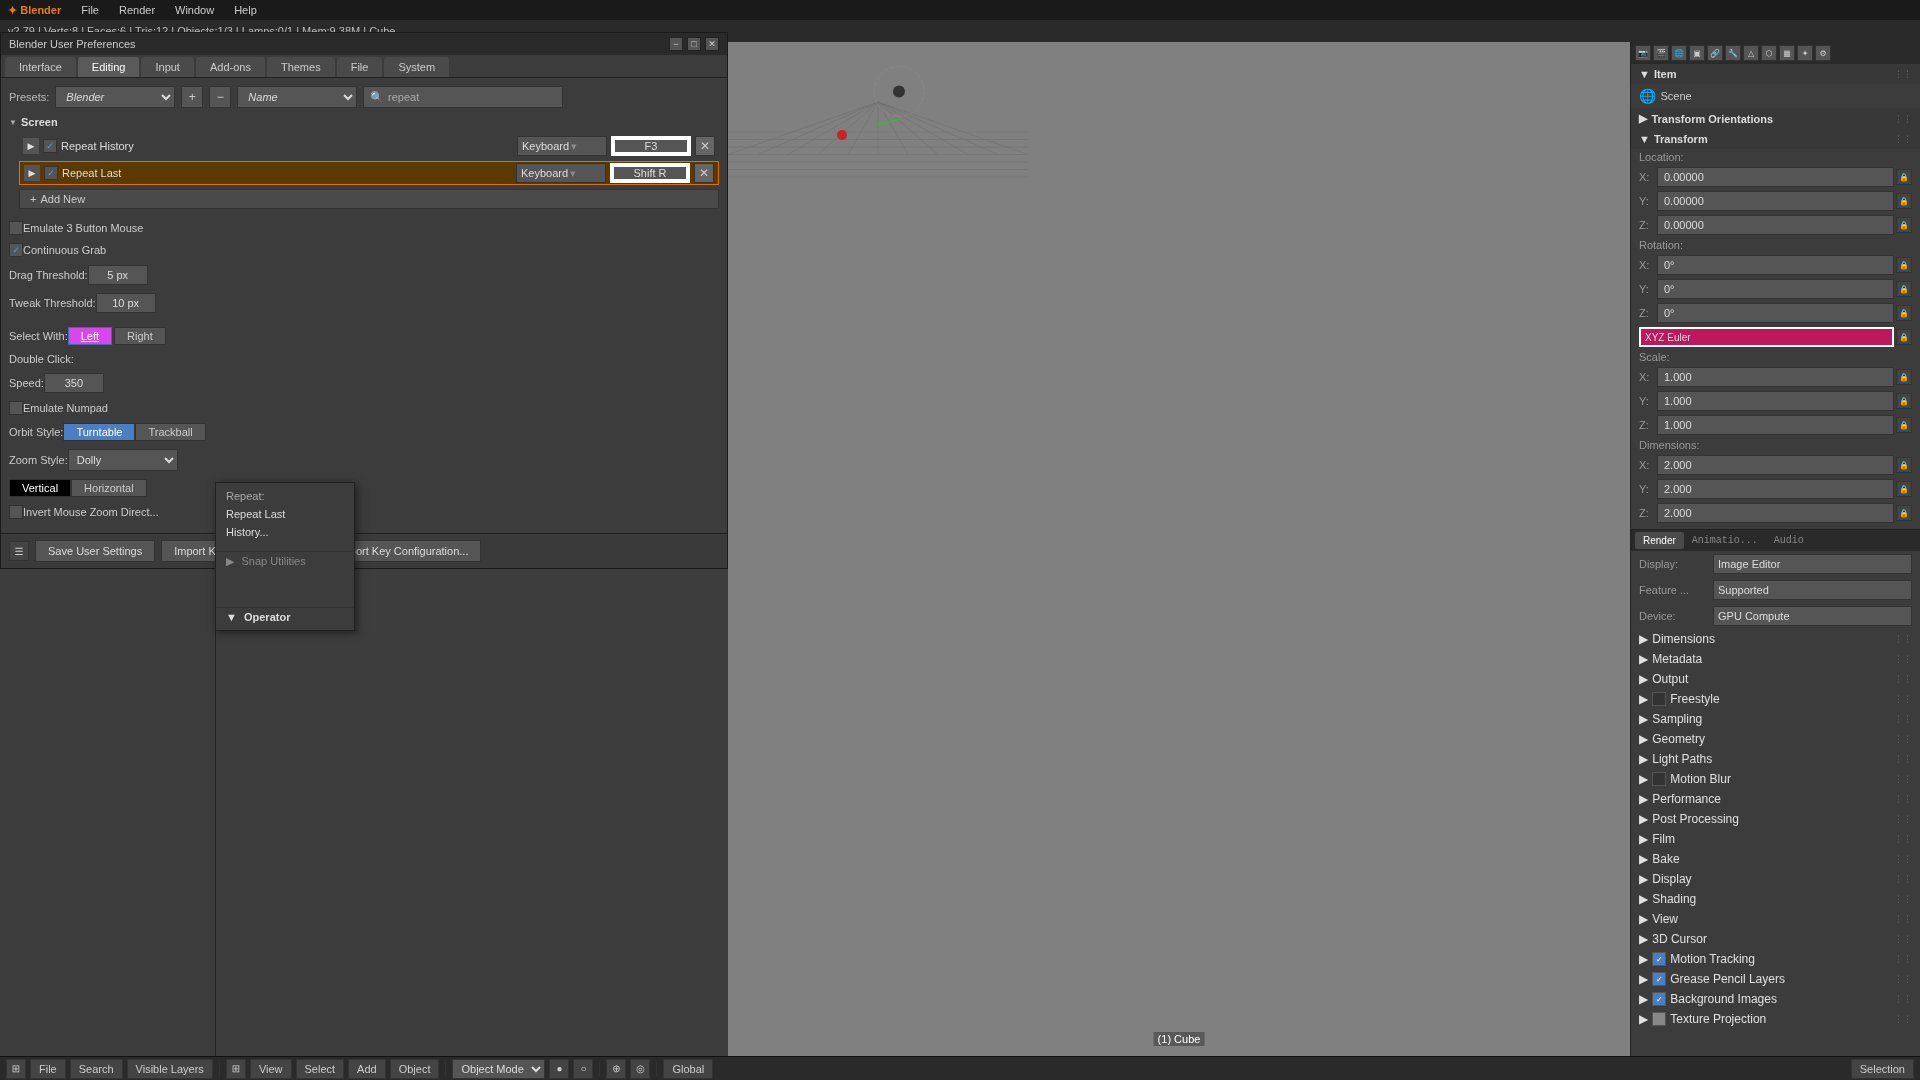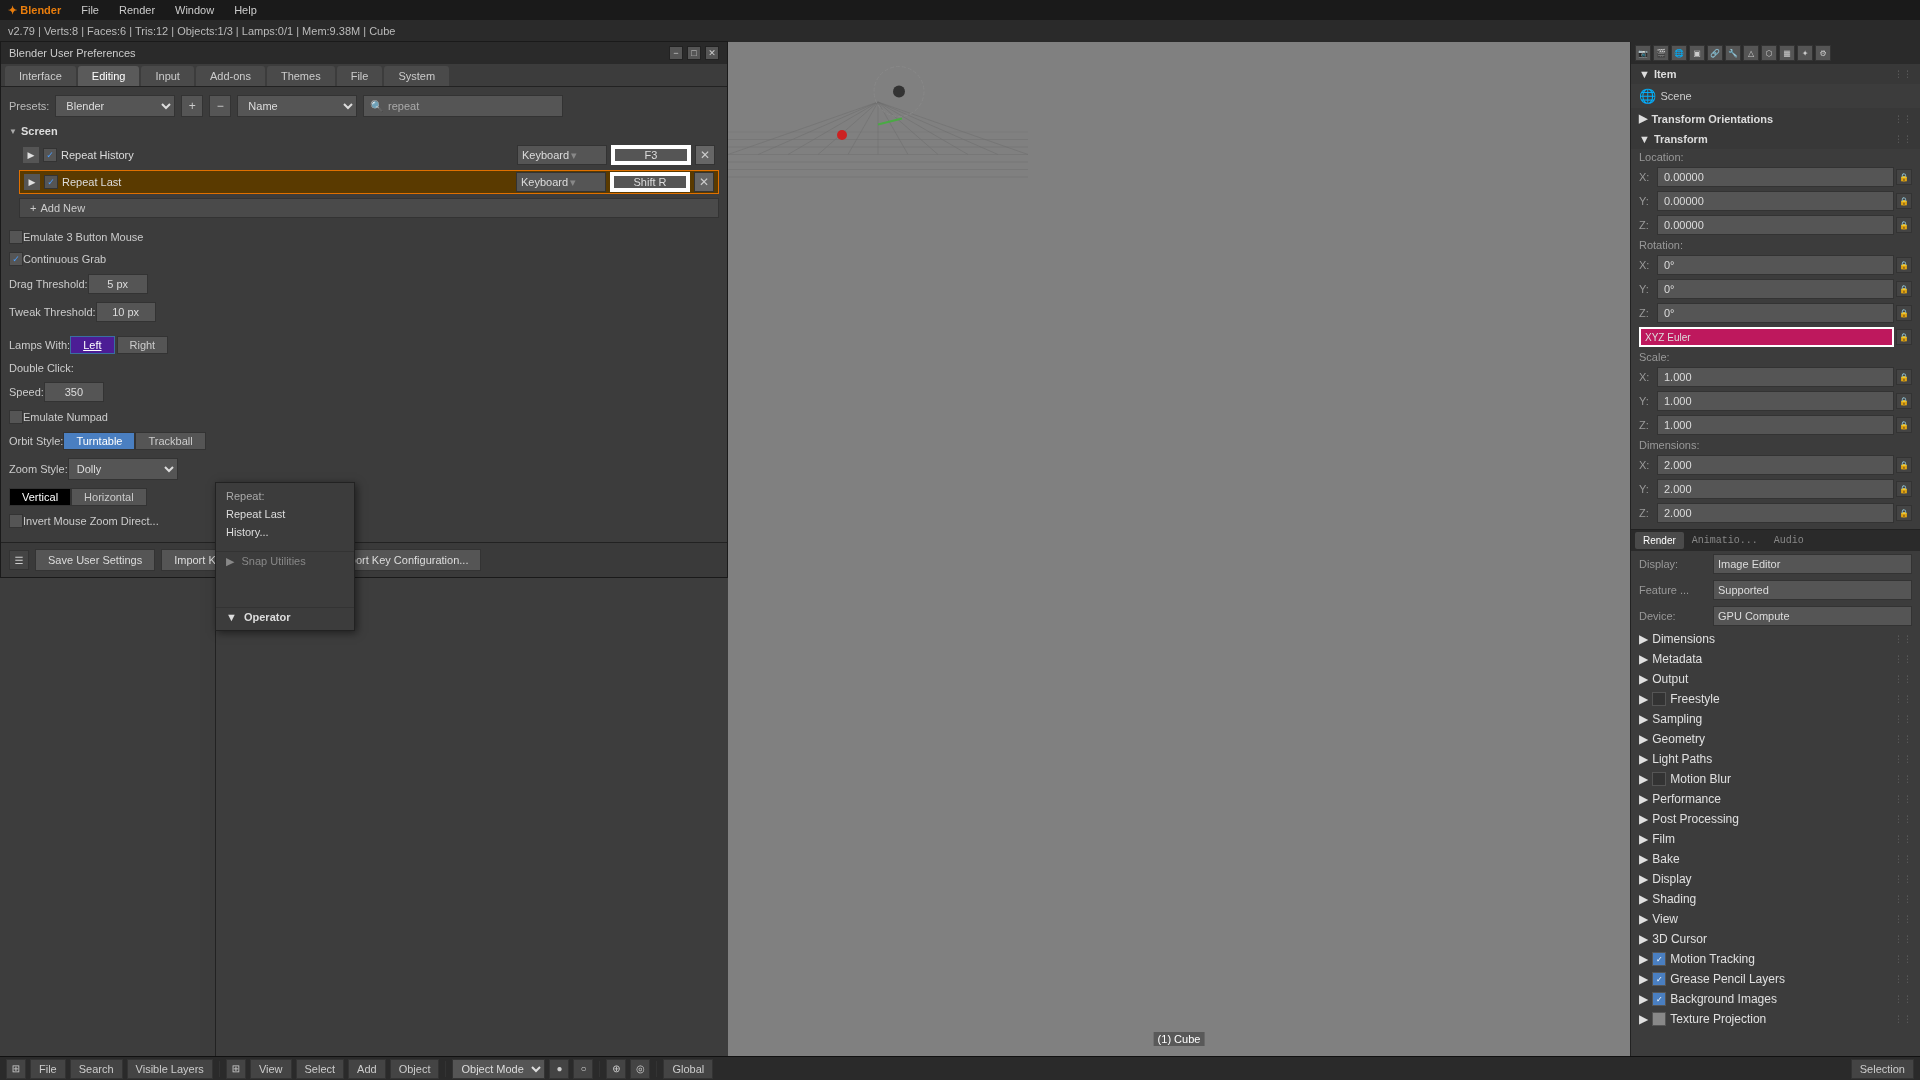--- a/index.html
+++ b/index.html
@@ -7,36 +7,36 @@
 
     
     .top-menubar { background: #1a1a1a; height: 20px; display: flex; align-items: center; padding: 0 8px; gap: 12px; position: absolute; top: 0; left: 0; right: 0; z-index: 100; }
     .top-menubar-item { font-size: 11px; color: #ccc; cursor: pointer; padding: 2px 4px; }
     .blender-logo { font-size: 11px; color: #e87d0d; font-weight: bold; margin-right: 4px; }
 
     
     .status-bar { background: #2a2a2a; height: 22px; display: flex; align-items: center; padding: 0 8px; gap: 8px; position: absolute; top: 20px; left: 0; right: 0; font-size: 11px; color: #bbb; }
 
     
-    .prefs-window { position: absolute; top: 41px; left: 0; width: 728px; background: #3c3c3c; border: 1px solid #1a1a1a; z-index: 50; }
+    .prefs-window { position: absolute; top: 32px; left: 0; width: 728px; background: #3c3c3c; border: 1px solid #1a1a1a; z-index: 50; }
     .prefs-titlebar { background: #2a2a2a; height: 22px; display: flex; align-items: center; padding: 0 8px; justify-content: space-between; }
     .prefs-titlebar-title { font-size: 11px; color: #ccc; }
     .prefs-titlebar-btns { display: flex; gap: 4px; }
     .titlebar-btn { width: 14px; height: 14px; background: #555; border: 1px solid #222; font-size: 9px; display: flex; align-items: center; justify-content: center; cursor: pointer; color: #ccc; }
 
     
     .prefs-tabs { background: #3c3c3c; display: flex; border-bottom: 1px solid #222; padding: 2px 4px 0; gap: 2px; }
     .prefs-tab { padding: 4px 14px; font-size: 11px; color: #ccc; cursor: pointer; background: #4a4a4a; border-radius: 3px 3px 0 0; }
     .prefs-tab.active { background: #5a5a5a; color: #fff; }
 
     
     .prefs-content { padding: 8px; }
     .prefs-presets { display: flex; align-items: center; gap: 6px; margin-bottom: 8px; }
     .prefs-presets-label { font-size: 11px; color: #bbb; }
-    .prefs-select { background: #555; border: 1px solid #333; color: #ddd; font-size: 11px; padding: 2px 6px; height: 22px; min-width: 120px; }
+    .prefs-select { background: #555; border: 1px solid #333; color: #ddd; font-size: 11px; padding: 2px 6px; height: 22px; min-width: 120px; font-style: italic; }
     .prefs-icon-btn { background: #555; border: 1px solid #333; width: 22px; height: 22px; display: flex; align-items: center; justify-content: center; cursor: pointer; color: #ccc; font-size: 12px; }
     .search-box { background: #555; border: 1px solid #333; color: #ddd; font-size: 11px; padding: 2px 6px; height: 22px; width: 200px; display: flex; align-items: center; }
     .search-box span { color: #aaa; }
 
     
     .section-header { display: flex; align-items: center; gap: 4px; margin-bottom: 6px; font-size: 11px; color: #ddd; font-weight: bold; }
     .triangle { font-size: 8px; color: #aaa; }
 
     
     .keybind-row { display: flex; align-items: center; gap: 4px; margin-bottom: 3px; padding: 2px 4px; height: 24px; }
@@ -55,21 +55,21 @@
     .settings-section { margin-bottom: 10px; }
     .setting-row { display: flex; align-items: center; gap: 0; margin-bottom: 4px; padding: 2px 0; }
     .checkbox-row { display: flex; align-items: center; }
     .chk { width: 14px; height: 14px; background: #555; border: 1px solid #333; cursor: pointer; display: flex; align-items: center; justify-content: center; }
     .chk.checked::after { content: '✓'; font-size: 9px; color: #4a9eff; }
     .setting-name { font-size: 11px; color: #ccc; }
     .num-field { background: #555; border: 1px solid #333; color: #ddd; font-size: 11px; padding: 1px 6px; height: 20px; min-width: 60px; text-align: center; display: flex; align-items: center; justify-content: center; }
 
     .select-with-btns { display: flex; gap: 2px; }
     .select-btn { padding: 2px 12px; font-size: 11px; cursor: pointer; border: 1px solid #333; }
-    .select-btn.active { background: #4c1d95; color: #fff; border-color: #3a6fa0; text-decoration: underline; }
+    .select-btn.active { background: #d946ef; color: #fff; border-color: #3a6fa0; text-decoration: underline; }
     .select-btn.inactive { background: #555; color: #ccc; border-color: #333; }
 
     .turntable-btn { padding: 2px 12px; font-size: 11px; cursor: pointer; border: 1px solid #333; background: #4a7fc1; color: #fff; }
     .trackball-btn { padding: 2px 12px; font-size: 11px; cursor: pointer; border: 1px solid #333; background: #555; color: #ccc; }
     .dolly-select { background: #555; border: 1px solid #333; color: #ddd; font-size: 11px; padding: 2px 4px; height: 22px; width: 110px; }
     .vert-btn { padding: 2px 12px; font-size: 11px; cursor: pointer; border: 1px solid #333; background: #000000; color: #fff; }
     .horiz-btn { padding: 2px 12px; font-size: 11px; cursor: pointer; border: 1px solid #333; background: #555; color: #ccc; }
 
     
     .prefs-footer { background: #3a3a3a; border-top: 1px solid #222; padding: 6px 8px; display: flex; align-items: center; gap: 6px; }
@@ -220,21 +220,21 @@
         <span class="setting-name">Drag Threshold:</span>
         <div class="num-field">5 px</div>
       </div>
       <div class="setting-row">
         <span class="setting-name">Tweak Threshold:</span>
         <div class="num-field">10 px</div>
       </div>
     </div>
 
     <div class="setting-row">
-      <span class="setting-name">Lamps With:</span>
+      <span class="setting-name">Select With:</span>
       <div class="select-with-btns">
         <button class="select-btn active">Left</button>
         <button class="select-btn inactive">Right</button>
       </div>
     </div>
 
     <div class="setting-row">
       <span class="setting-name">Double Click:</span>
     </div>
     <div class="setting-row">

